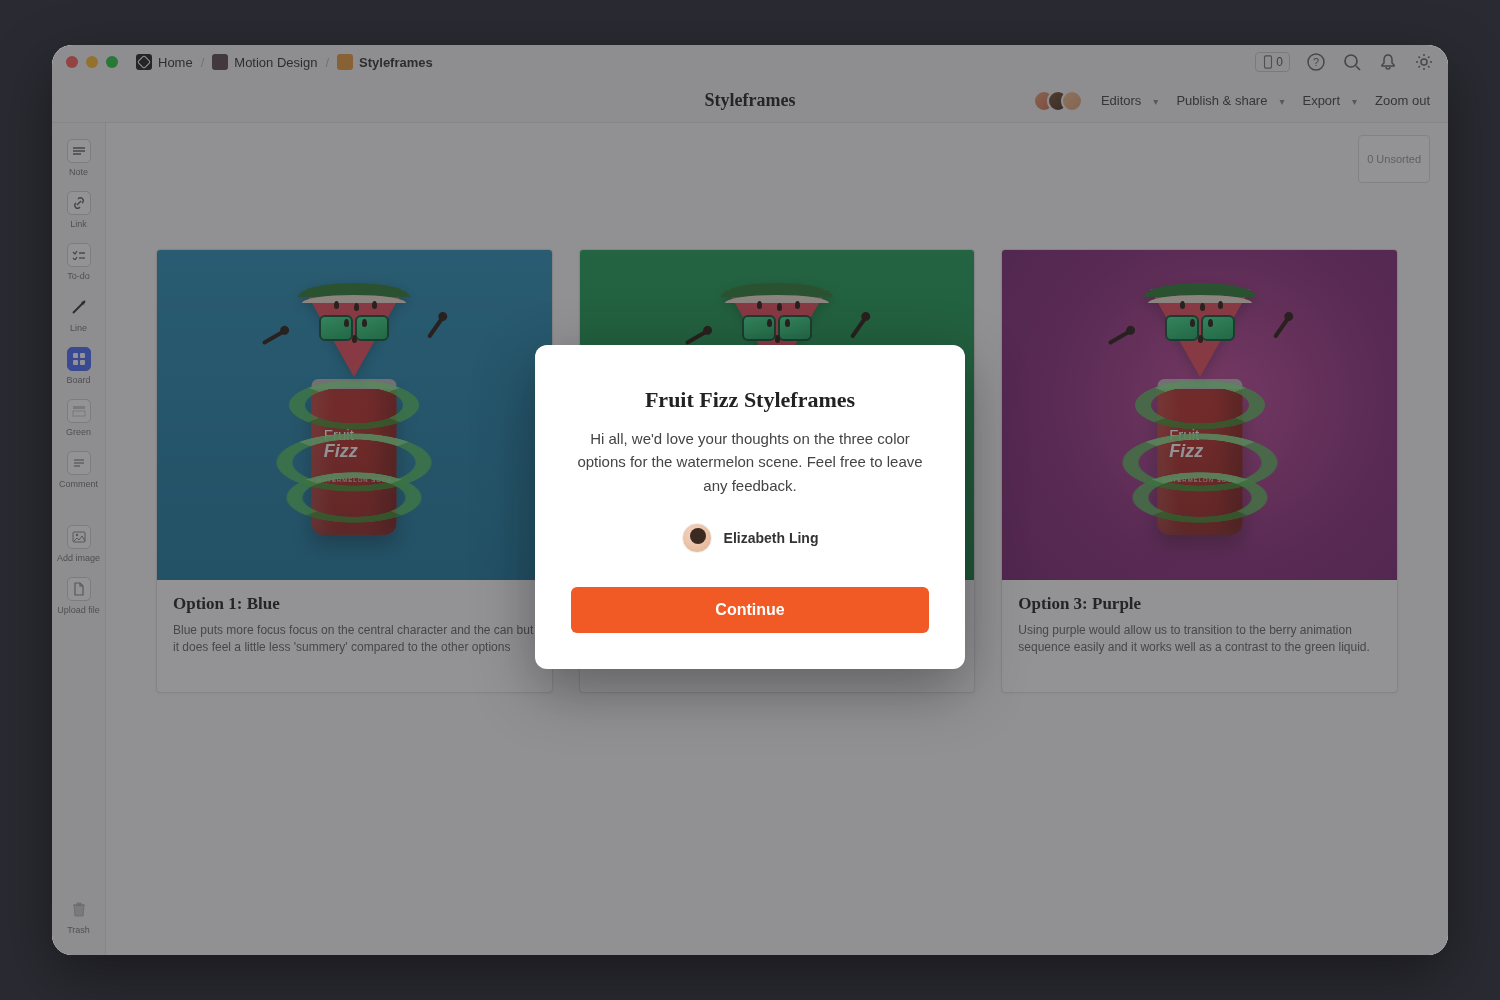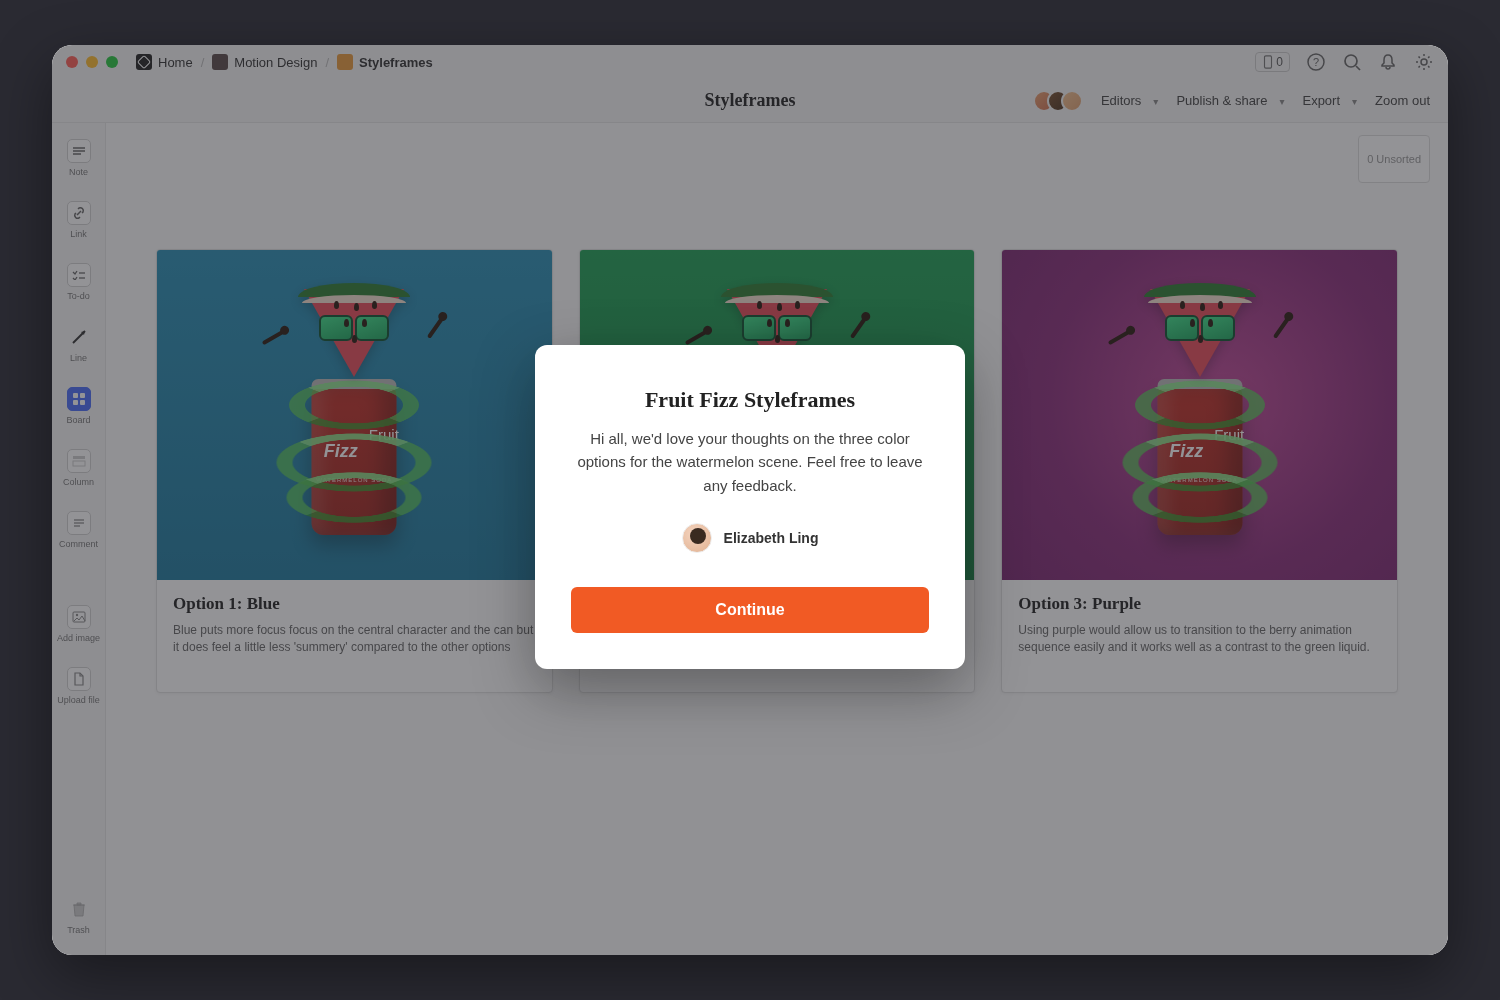--- a/index.html
+++ b/index.html
@@ -26,40 +26,40 @@
 .page-title { position:absolute; left:50%; transform:translateX(-50%); font-family: Georgia, 'Times New Roman', serif; font-weight:700; font-size:18px; color:#222; }
 .sub-right { margin-left:auto; display:flex; align-items:center; gap:18px; font-size:13px; color:#444; }
 .avatar-stack { display:flex; }
 .avatar-stack .av { width:22px; height:22px; border-radius:50%; border:2px solid #f5f5f5; margin-left:-8px; }
 .av1 { background: linear-gradient(135deg,#e8a070,#d07050); }
 .av2 { background: linear-gradient(135deg,#7a5230,#4a3220); }
 .av3 { background: linear-gradient(135deg,#f0c090,#e0a070); }
 .dd { display:flex; align-items:center; gap:12px; cursor:pointer; }
 .chev::after { content:'▾'; font-size:10px; color:#888; }
 .workspace { position:absolute; top:78px; left:0; right:0; bottom:0; display:flex; }
-.sidebar { width:54px; background:#f5f5f5; border-right:1px solid #e4e4e4; display:flex; flex-direction:column; align-items:center; padding-top:10px; gap:12px; }
+.sidebar { width:54px; background:#f5f5f5; border-right:1px solid #e4e4e4; display:flex; flex-direction:column; align-items:center; padding-top:10px; gap:2px; }
 .tool { width:44px; display:flex; flex-direction:column; align-items:center; padding:6px 0; cursor:pointer; border-radius:6px; }
 .tool-ic { width:24px; height:24px; border:1px solid #d0d0d0; border-radius:5px; background:#fff; display:flex; align-items:center; justify-content:center; margin-bottom:4px; color:#555; font-size:12px; }
 .tool.active .tool-ic { background:#4a6cf7; border-color:#4a6cf7; color:#fff; }
 .tool-lbl { font-size:9px; color:#777; }
 .tool-gap { height:20px; }
 .tool.trash { margin-top:auto; margin-bottom:14px; }
 .canvas { flex:1; background:#fafafa; position:relative; overflow:hidden; }
 .unsorted { position:absolute; top:12px; right:18px; font-size:11px; color:#999; border:1px solid #ddd; border-radius:4px; padding:17px 8px; background:#fff; cursor:pointer; }
 .cards { position:absolute; top:126px; left:50px; right:50px; display:flex; gap:26px; }
 .card { flex:1; background:#fff; border:1px solid #e0e0e0; border-radius:4px; overflow:hidden; box-shadow:0 1px 3px rgba(0,0,0,0.05); }
 .card-img { height:330px; position:relative; display:flex; align-items:center; justify-content:center; }
 .card-img.blue { background: linear-gradient(180deg, #2a8fb5, #1f7a9e); }
 .card-img.green { background: linear-gradient(180deg, #1fa055, #178545); }
 .card-img.purple { background: radial-gradient(circle at 55% 45%, #c04a98, #8a2d7a 60%, #7a2670); }
 .fruit { position:relative; width:170px; height:260px; }
 .can { position:absolute; bottom:10px; left:50%; transform:translateX(-50%); width:85px; height:150px; background:linear-gradient(180deg,#c23028 0%,#9b2620 100%); border-radius:10px 10px 12px 12px; box-shadow: inset -15px 0 20px rgba(0,0,0,0.25), inset 12px 0 15px rgba(255,255,255,0.12), 0 10px 20px rgba(0,0,0,0.3); }
 .can::before { content:''; position:absolute; top:-6px; left:0; right:0; height:10px; background:#bbb; border-radius:8px 8px 4px 4px; }
 .can-label { position:absolute; top:42px; left:12px; color:#fff; font-family: Georgia, serif; }
-.can-l1 { font-size:15px; font-weight:400; line-height:1;margin-left:45px; }
+.can-l1 { font-size:15px; font-weight:400; line-height:1; }
 .can-l2 { font-size:18px; font-weight:700; font-style:italic; line-height:1; }
 .can-sub { position:absolute; top:92px; left:0; right:0; text-align:center; font-size:6px; letter-spacing:1px; color:#fff; opacity:0.85; }
 .swirl { position:absolute; top:55px; left:50%; transform:translateX(-50%); width:170px; height:170px; pointer-events:none; }
 .swirl .ring { position:absolute; left:50%; border:16px solid rgba(90,200,90,0.78); border-top-color:rgba(140,230,140,0.9); border-bottom-color:rgba(50,160,50,0.75); border-radius:50%; transform:translateX(-50%) rotateX(68deg); }
 .swirl .r1 { top:0; width:130px; height:130px; }
 .swirl .r2 { top:45px; width:155px; height:155px; }
 .swirl .r3 { top:90px; width:135px; height:135px; }
 .melon { position:absolute; top:4px; left:50%; transform:translateX(-50%); width:0; height:0; border-left:50px solid transparent; border-right:50px solid transparent; border-top:88px solid #e84c5a; filter: drop-shadow(0 4px 6px rgba(0,0,0,0.25)); }
 .melon::before { content:''; position:absolute; top:-94px; left:-56px; width:112px; height:14px; background:#2e7d32; border-radius:56px 56px 0 0 / 14px 14px 0 0; }
 .melon::after { content:''; position:absolute; top:-82px; left:-52px; width:104px; height:8px; background:#f5e1d0; border-radius:52px 52px 0 0 / 8px 8px 0 0; }
@@ -222,21 +222,21 @@
           </span>
         <span class="tool-lbl">Board</span>
       </div>
       <div class="tool">
         <span class="tool-ic">
             <svg width="14" height="12">
               <rect x="1" y="1" width="12" height="3" fill="#ccc"></rect>
               <rect x="1" y="6" width="12" height="5" fill="none" stroke="#ccc"></rect>
             </svg>
           </span>
-        <span class="tool-lbl">Column</span>
+        <span class="tool-lbl">Green</span>
       </div>
       <div class="tool">
         <span class="tool-ic">
             <svg width="14" height="10">
               <line x1="2" y1="2" x2="12" y2="2" stroke="#888" stroke-width="1.3"></line>
               <line x1="2" y1="5" x2="12" y2="5" stroke="#888" stroke-width="1.3"></line>
               <line x1="2" y1="8" x2="8" y2="8" stroke="#888" stroke-width="1.3"></line>
             </svg>
           </span>
         <span class="tool-lbl">Comment</span>

